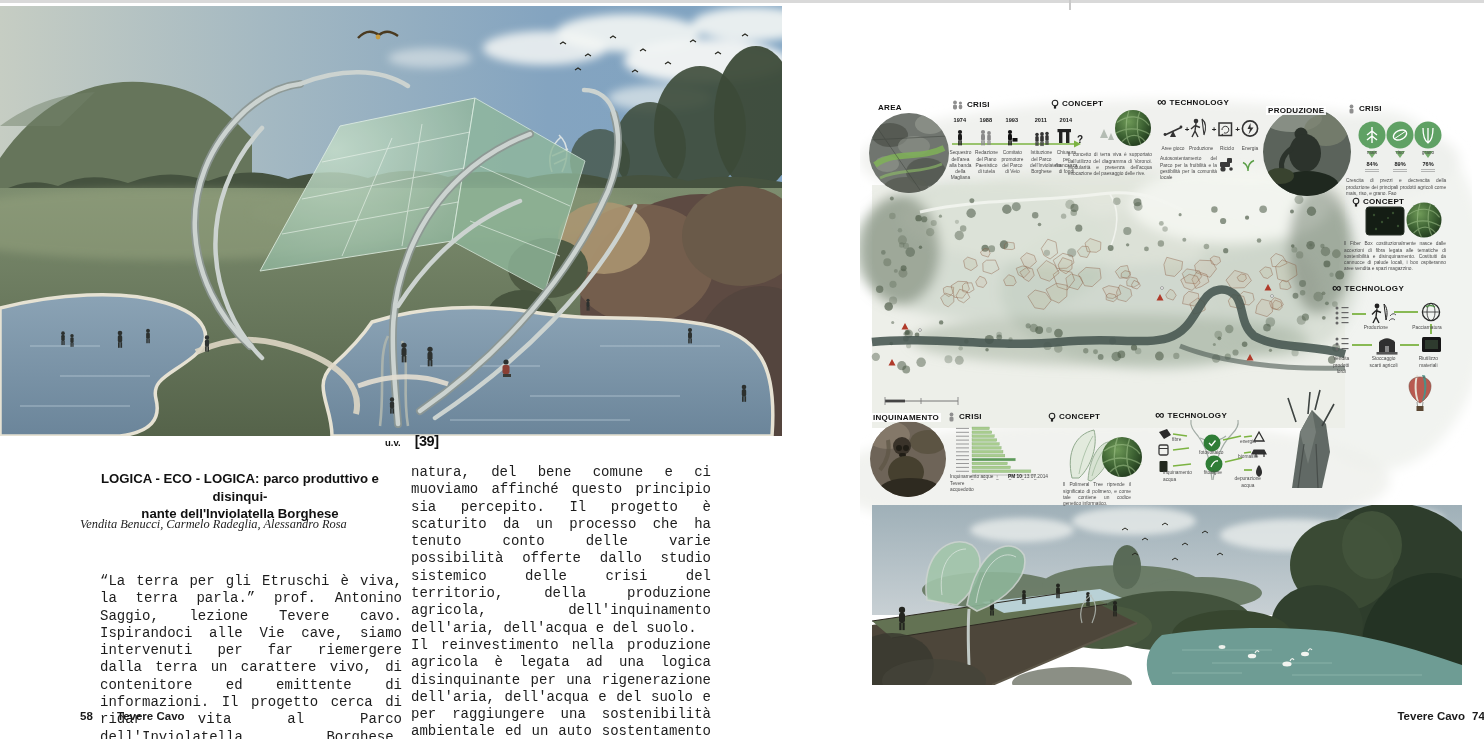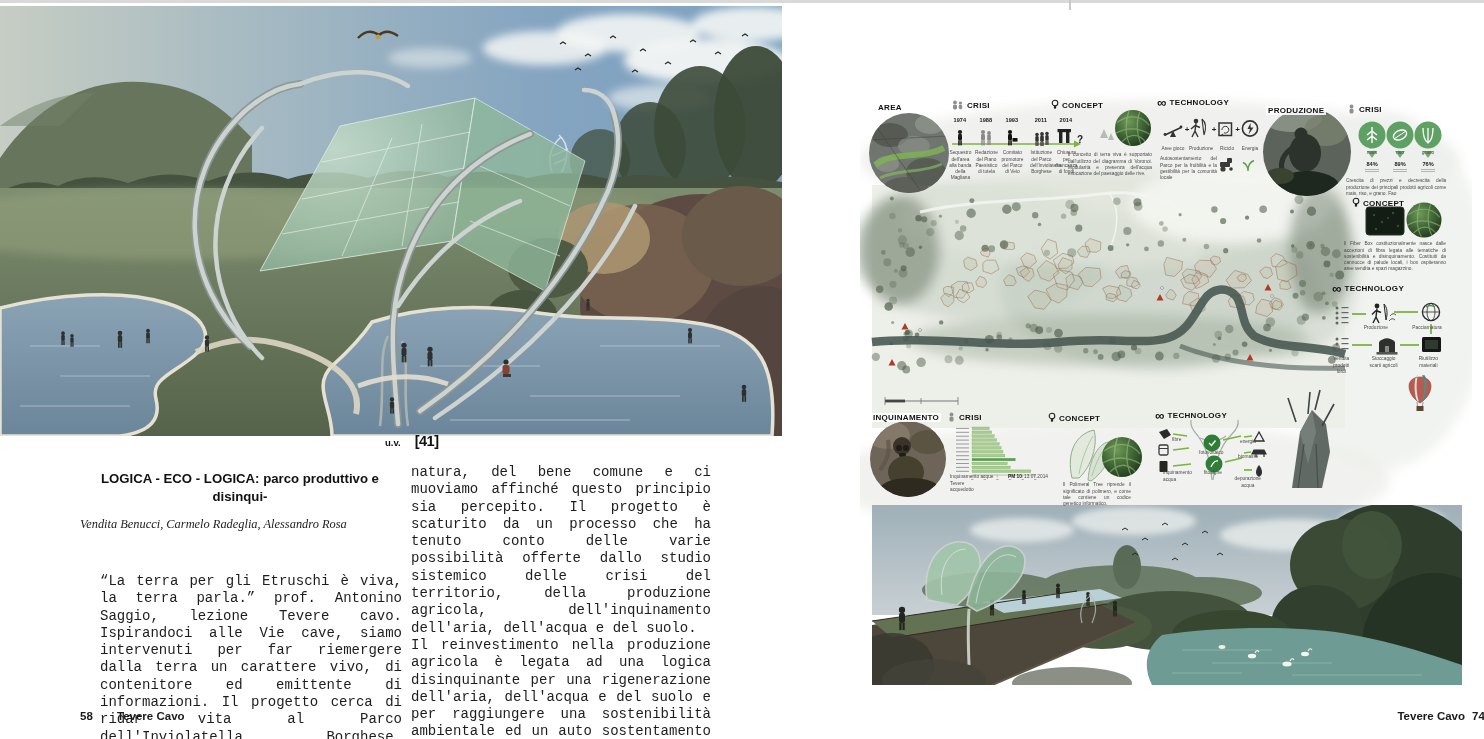--- a/index.html
+++ b/index.html
@@ -14,21 +14,21 @@
   .authors{font-family:"Liberation Serif",serif;font-style:italic;font-size:12.4px;color:#222;}
   .bodytext{font-family:Liberation Mono, monospace;font-size:14px;line-height:17.3px;
             text-align:justify;color:#1d1d1d;}
   .bodytext p{margin:0;}
   .caption{display:flex;align-items:baseline;gap:14px;color:#111;}
   .caption .uv{font-weight:bold;font-size:9.5px;}
   .caption .num{font-weight:bold;font-size:14.5px;letter-spacing:-.5px;}
   .footer{font-weight:bold;font-size:11.5px;color:#1a1a1a;}
 
   
-  .hdr{position:absolute;display:flex;align-items:flex-end;gap:3px;font-weight:bold;
+  .hdr{position:absolute;display:flex;align-items:flex-start;gap:3px;font-weight:bold;
        font-size:8px;letter-spacing:.3px;color:#111;white-space:nowrap;}
   .hdr .inf{font-size:13px;line-height:8px;font-weight:bold;}
   .tag{background:rgba(255,255,255,.88);padding:0 2px;}
   .micro{position:absolute;font-size:8px;line-height:1.32;color:#4a4a4a;
          transform:scale(.6);transform-origin:0 0;white-space:pre-line;}
   .micro.c{text-align:center;}
   .micro.b{font-weight:bold;color:#1a1a1a;}
   .micro.sc7{transform:scale(.7);}
   .micro.j{text-align:justify;}
   .dash{position:absolute;height:5px;width:14px;opacity:.7;
@@ -174,25 +174,26 @@
 
       <g stroke="#26261e" stroke-width="1.1" fill="none">
         <path d="M560,38 l3,-2 l3,2 M585,50 l3,-2 l3,2 M610,32 l3,-2 l3,2 M640,45 l3,-2 l3,2 M665,58 l3,-2 l3,2 M690,36 l3,-2 l3,2 M715,48 l3,-2 l3,2 M575,64 l3,-2 l3,2 M632,66 l3,-2 l3,2 M742,30 l3,-2 l3,2"></path>
         <path d="M358,32 q10,-11 21,-3 q8,-7 19,1" stroke="#4a3a20" stroke-width="2.4"></path>
         <circle cx="378" cy="31" r="2.4" fill="#c79b3d" stroke="none"></circle>
       </g>
     </svg>
 
     <div class="abs caption" style="left:385px;top:433px">
       <span class="uv">u.v.</span>
-      <span class="num">[41]</span>
+      <span class="num">[39]</span>
     </div>
 
     <div class="abs title" style="left:80px;top:470px;width:320px">
       <div>LOGICA - ECO - LOGICA: parco produttivo e disinqui-</div>
+      <div>nante dell'Inviolatella Borghese</div>
     </div>
     <div class="abs authors" style="left:80px;top:517px;width:330px">Vendita Benucci, Carmelo Radeglia, Alessandro Rosa</div>
 
     <div class="abs bodytext" style="left:100px;top:573px;width:302px">“La terra per gli Etruschi è viva, la terra parla.” prof. Antonino Saggio, lezione Tevere cavo. Ispirandoci alle Vie cave, siamo intervenuti per far riemergere dalla terra un carattere vivo, di contenitore ed emittente di informazioni. Il progetto cerca di ridar vita al Parco dell'Inviolatella Borghese, confiscato alla criminalità nel '74, aperto ma poi chiuso per mancanza di fondi. Noi sosteniamo proprio il carattere “inviolabile” dell'area, della</div>
     <div class="abs bodytext" style="left:411px;top:464px;width:300px">
       <p>natura, del bene comune e ci muoviamo affinché questo principio sia percepito. Il progetto è scaturito da un processo che ha tenuto conto delle varie possibilità offerte dallo studio sistemico delle crisi del territorio, della produzione agricola, dell'inquinamento dell'aria, dell'acqua e del suolo.</p>
       <p>Il reinvestimento nella produzione agricola è legata ad una logica disinquinante per una rigenerazione dell'aria, dell'acqua e del suolo e per raggiungere una sostenibilità ambientale ed un auto sostentamento del Parco. Il nuovo paesaggio è disegnato con degli script che simulano logiche organiche di crescita. Al suo interno si erge il Polimeral Tree, un albero artificiale che ha sia una funzione disinquinante con alghe nel fogliame che una energetica con pannelli solari.</p>
     </div>
 
     <div class="abs footer" style="left:80px;top:710px">58</div>

